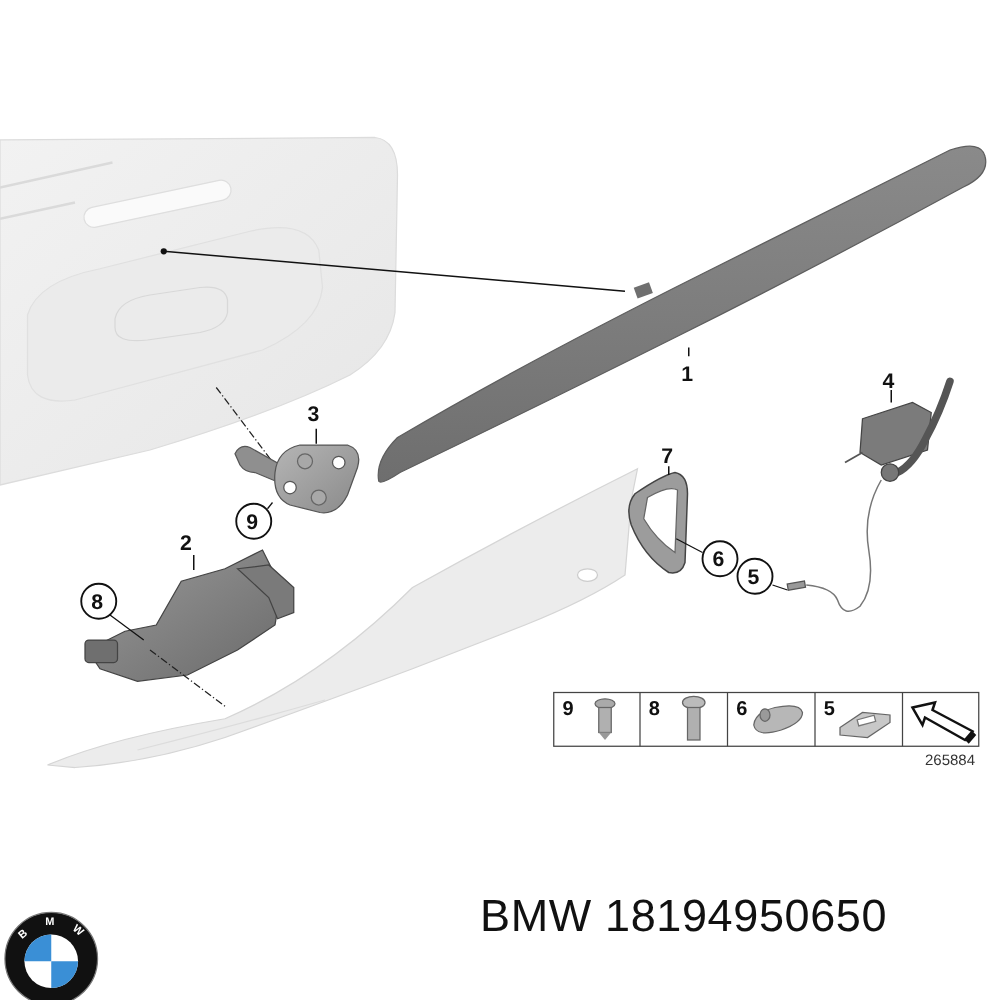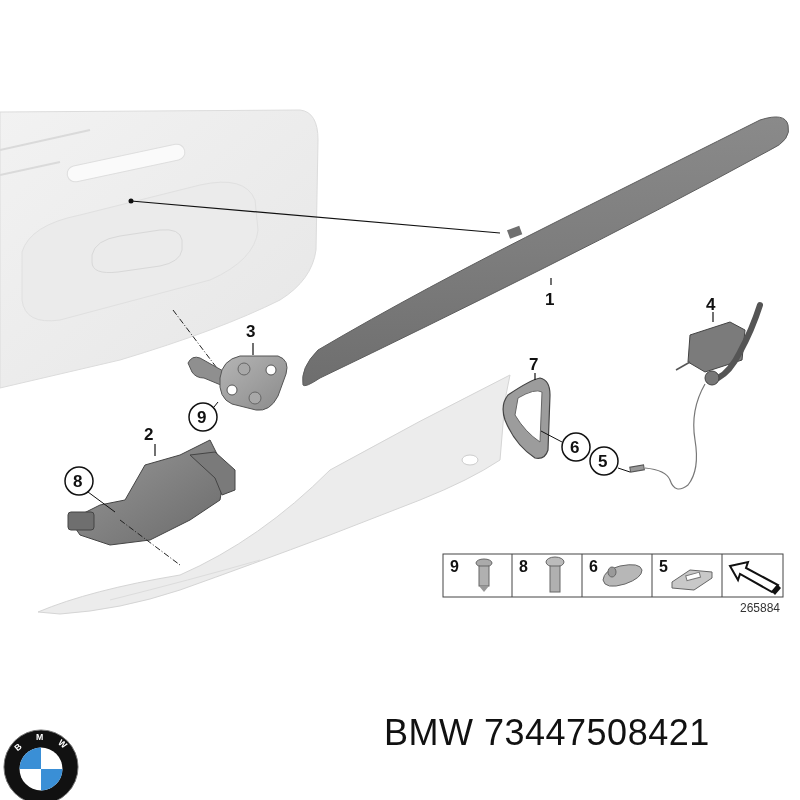--- a/index.html
+++ b/index.html
@@ -176,13 +176,13 @@
   <circle cx="40" cy="40" r="38" fill="#111111"></circle>
   <circle cx="40" cy="40" r="38" fill="none" stroke="#777" stroke-width="1"></circle>
   <circle cx="40" cy="42" r="22" fill="#ffffff"></circle>
   <path d="M40,42 L40,20 A22,22 0 0,0 18,42 Z" fill="#3a8fd6"></path>
   <path d="M40,42 L62,42 A22,22 0 0,1 40,64 Z" fill="#3a8fd6"></path>
   <text x="16" y="24" fill="#fff" font-size="9" font-weight="bold" font-family="Liberation Sans, sans-serif" transform="rotate(-40 16 24)">B</text>
   <text x="35" y="12" fill="#fff" font-size="9" font-weight="bold" font-family="Liberation Sans, sans-serif">M</text>
   <text x="57" y="16" fill="#fff" font-size="9" font-weight="bold" font-family="Liberation Sans, sans-serif" transform="rotate(40 57 16)">W</text>
 </svg>
 
-<div id="footer-title">BMW 73447508421</div>
+<div id="footer-title">BMW 18194950650</div>
 
 </body></html>

